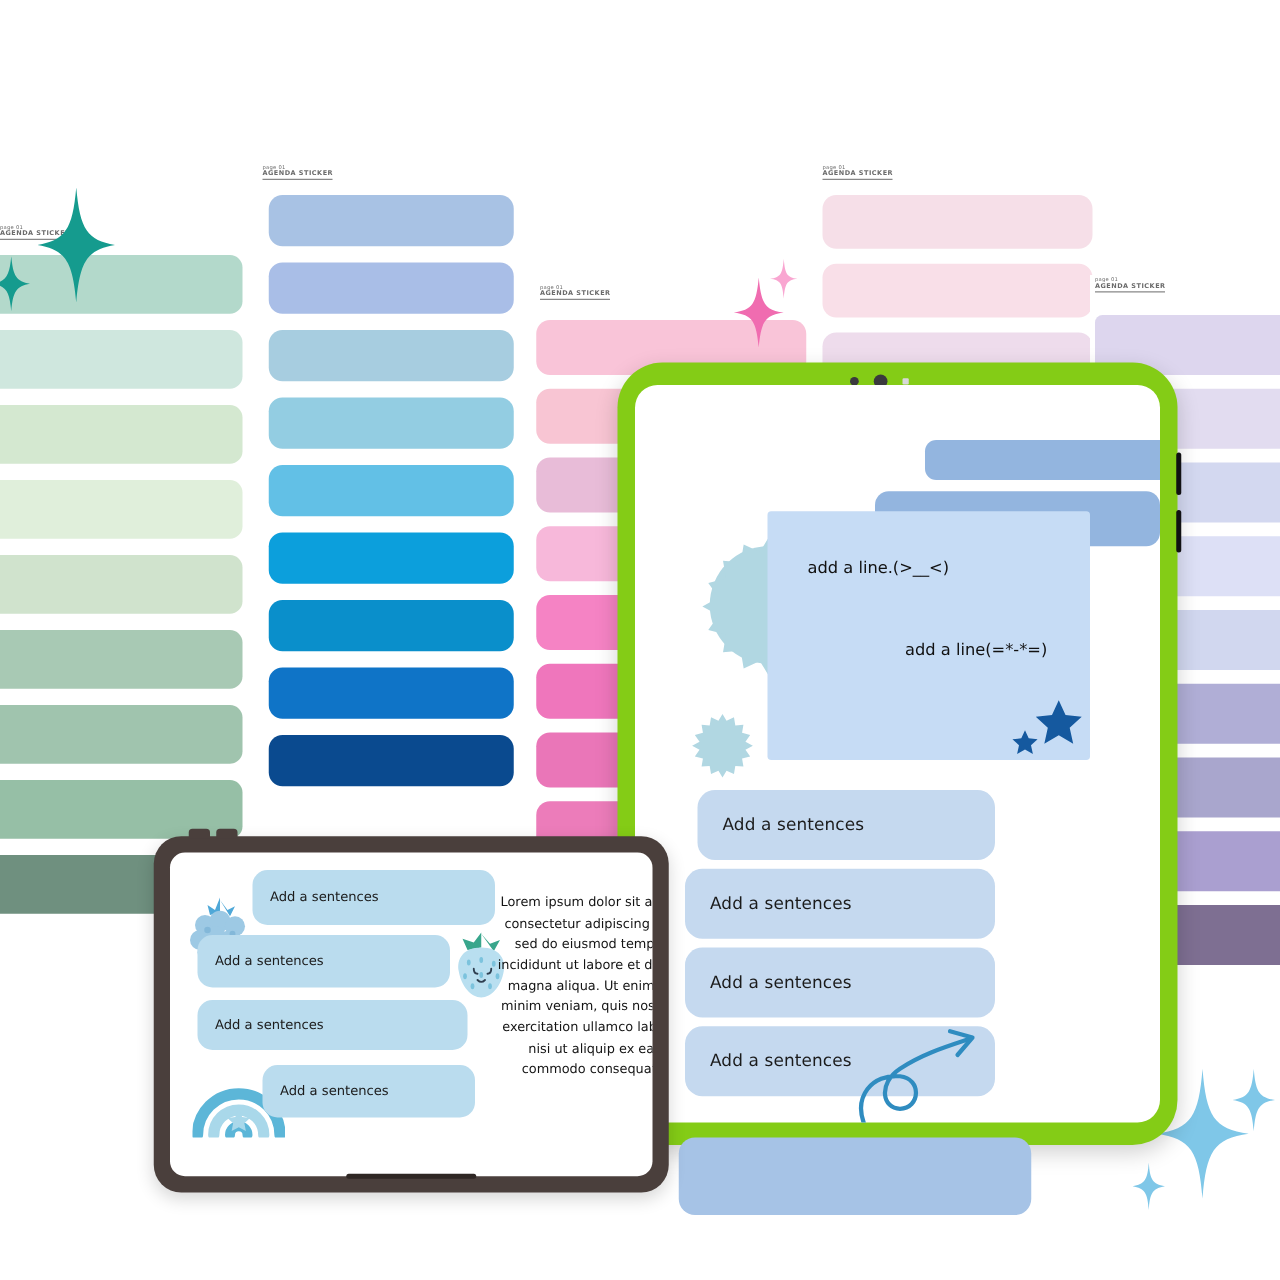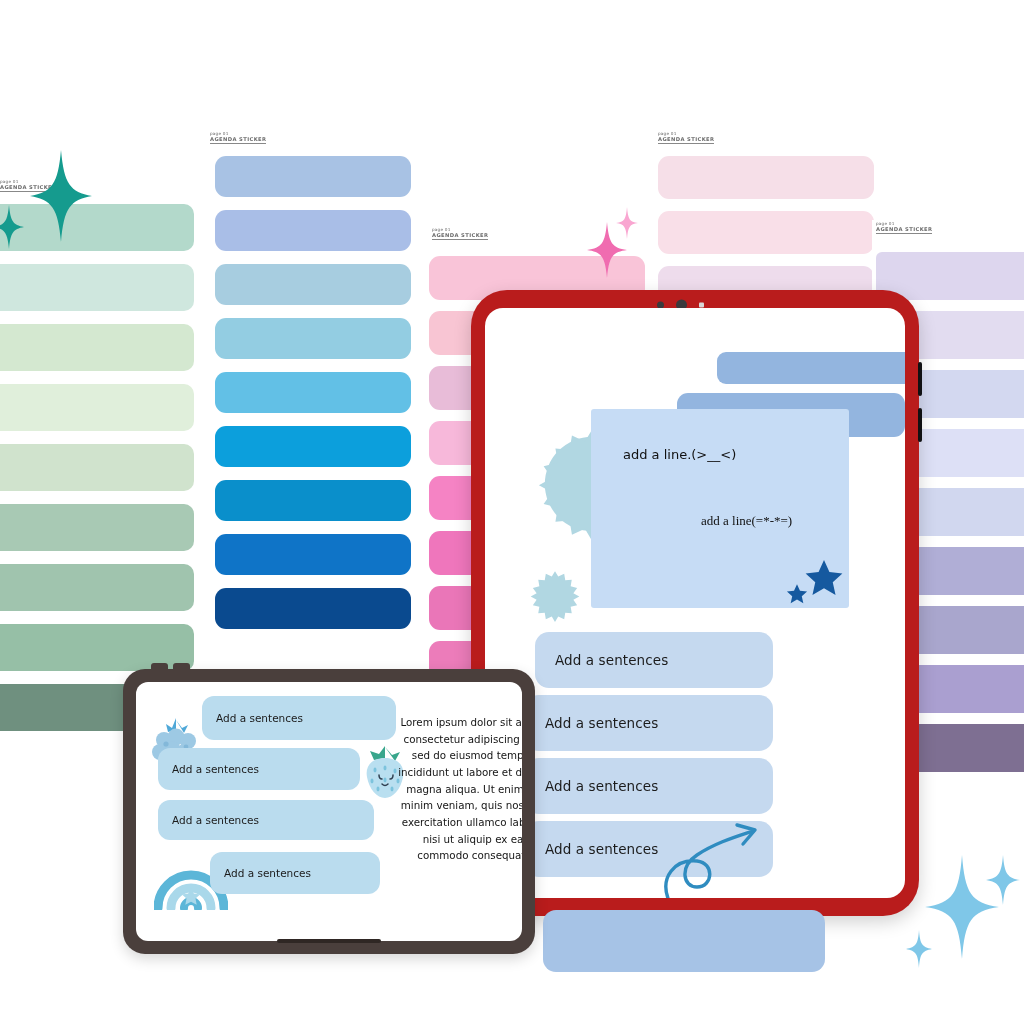--- a/index.html
+++ b/index.html
@@ -18,22 +18,22 @@
   .sheet-head .ttl { font-size:5.2px; font-weight:700; letter-spacing:.4px; display:block; border-bottom:0.6px solid #888; }
 
   
   .swatch { position:absolute; border-radius:10px; }
 
   
   .spark { position:absolute; }
 
   
   #tablet {
-    position:absolute; left:471px; top:290px; width:448px; height:626px;
-    background:#b91c1c; border-radius:36px;
+    position:absolute; left:494px; top:290px; width:448px; height:626px;
+    background:#84cc16; border-radius:36px;
     box-shadow: 0 6px 18px rgba(0,0,0,0.18);
   }
   #tablet .bezel-inner {
     position:absolute; left:14px; top:18px; right:14px; bottom:18px;
     background:#ffffff; border-radius:18px; overflow:hidden;
   }
   #tablet .cam { position:absolute; top:8px; left:0; width:100%; height:14px; }
   #tablet .cam i { position:absolute; top:50%; transform:translateY(-50%); border-radius:50%; background:#3a3a3d; display:block; }
   #tablet .side-btn { position:absolute; right:-3px; width:4px; background:#111113; border-radius:2px; }
 
@@ -248,21 +248,21 @@
       </div>
       <div class="scallop" style="left:43px; top:261px;">
         <svg width="54" height="54" viewBox="0 0 100 100">
           <path fill="#b1d7e2" d="M50 4 L56 14 L67 9 L69 21 L81 20 L79 32 L91 35 L84 45 L95 51 L84 57 L91 67 L79 70 L81 82 L69 81 L67 93 L56 88 L50 98 L44 88 L33 93 L31 81 L19 82 L21 70 L9 67 L16 57 L5 51 L16 45 L9 35 L21 32 L19 20 L31 21 L33 9 L44 14 Z"></path>
         </svg>
       </div>
 
       <div class="note-box" style="left:106px; top:101px; width:258px; height:199px; background:#c6dcf5; border-radius:3px;"></div>
 
       <div class="line-text" style="left:138px; top:139px;">add a line.(&gt;__&lt;)</div>
-      <div class="line-text" style="left:216px; top:205px;font-family:Liberation Serif, serif;">add a line(=*-*=)</div>
+      <div class="line-text" style="left:216px; top:205px;">add a line(=*-*=)</div>
 
       <div class="star" style="left:317px; top:250px;">
         <svg width="44" height="42" viewBox="0 0 24 24">
             <path fill="#15599f" d="M12 1.2l3.1 6.8 7.4.8-5.5 5 1.6 7.3-6.6-3.8-6.6 3.8L7 13.8l-5.5-5 7.4-.8z"></path>
           </svg>
       </div>
       <div class="star" style="left:300px; top:275px;">
         <svg width="24" height="23" viewBox="0 0 24 24">
             <path fill="#15599f" d="M12 1.2l3.1 6.8 7.4.8-5.5 5 1.6 7.3-6.6-3.8-6.6 3.8L7 13.8l-5.5-5 7.4-.8z"></path>
           </svg>

